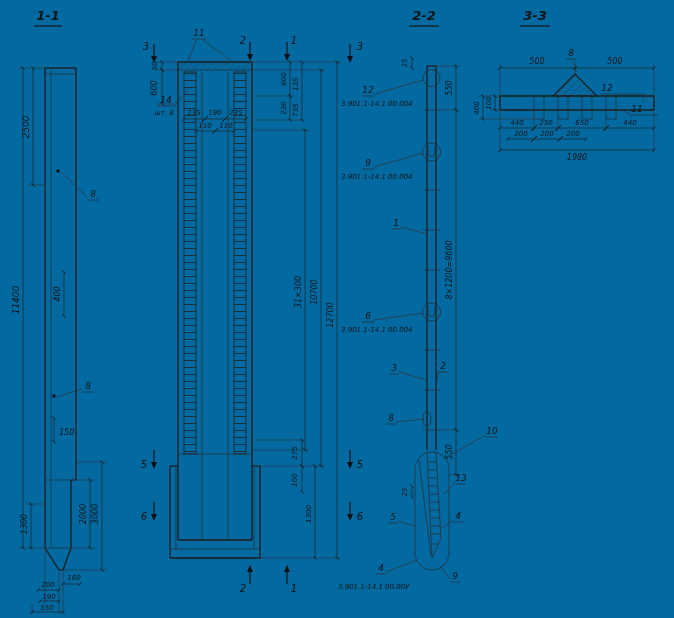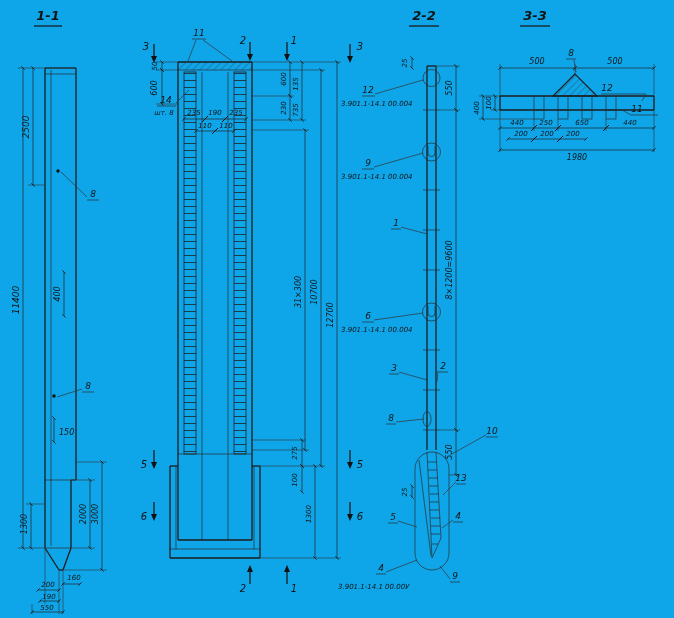--- a/index.html
+++ b/index.html
@@ -1,16 +1,16 @@
 <!DOCTYPE html>
 <html><head>
 <meta charset="utf-8">
 <style>
   html,body{margin:0;padding:0;background:#ddd;}
-  .sheet{position:relative;width:674px;height:618px;background:#0ea5e9;margin:0 auto;overflow:hidden;
+  .sheet{position:relative;width:674px;height:618px;background:#0369a1;margin:0 auto;overflow:hidden;
          font-family:"DejaVu Sans",sans-serif;}
   svg{display:block}
   
   .med{stroke:#1c1c1c;stroke-width:1.3;fill:none}
   .thin{stroke:#2b2b2b;stroke-width:.7;fill:none}
   .ext{stroke:#333;stroke-width:.6;fill:none}
   .ldr{stroke:#333;stroke-width:.7;fill:none}
   .dim{stroke:#222;stroke-width:.7;fill:none;marker-start:url(#tk);marker-end:url(#tk)}
   .tick{stroke:#111;stroke-width:1;fill:none}
   .arrow{fill:#111;stroke:none}

